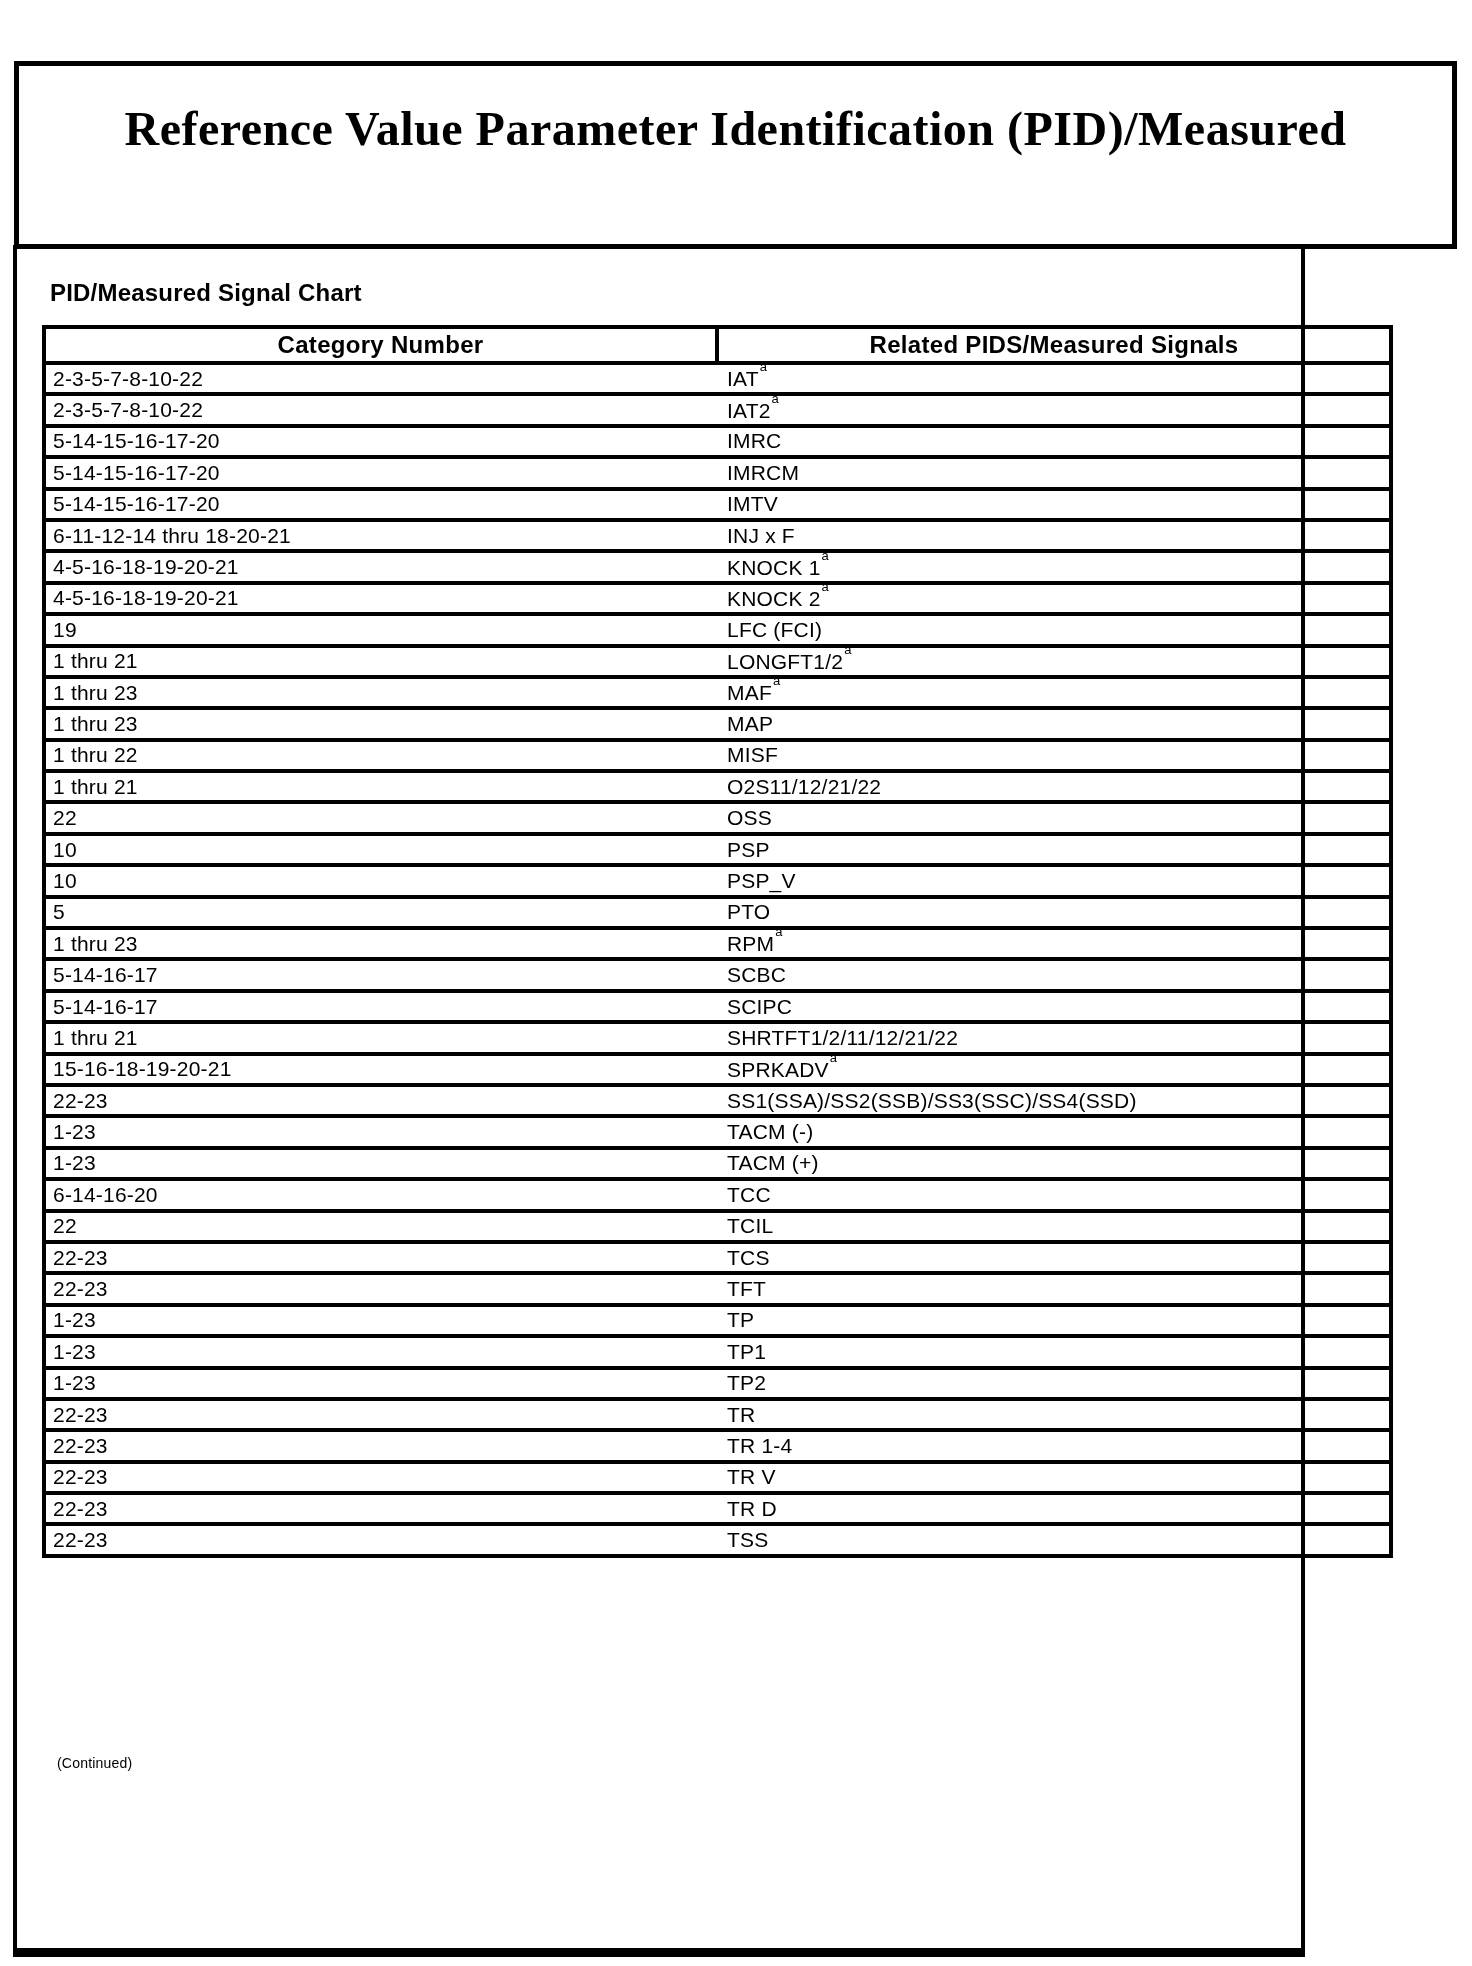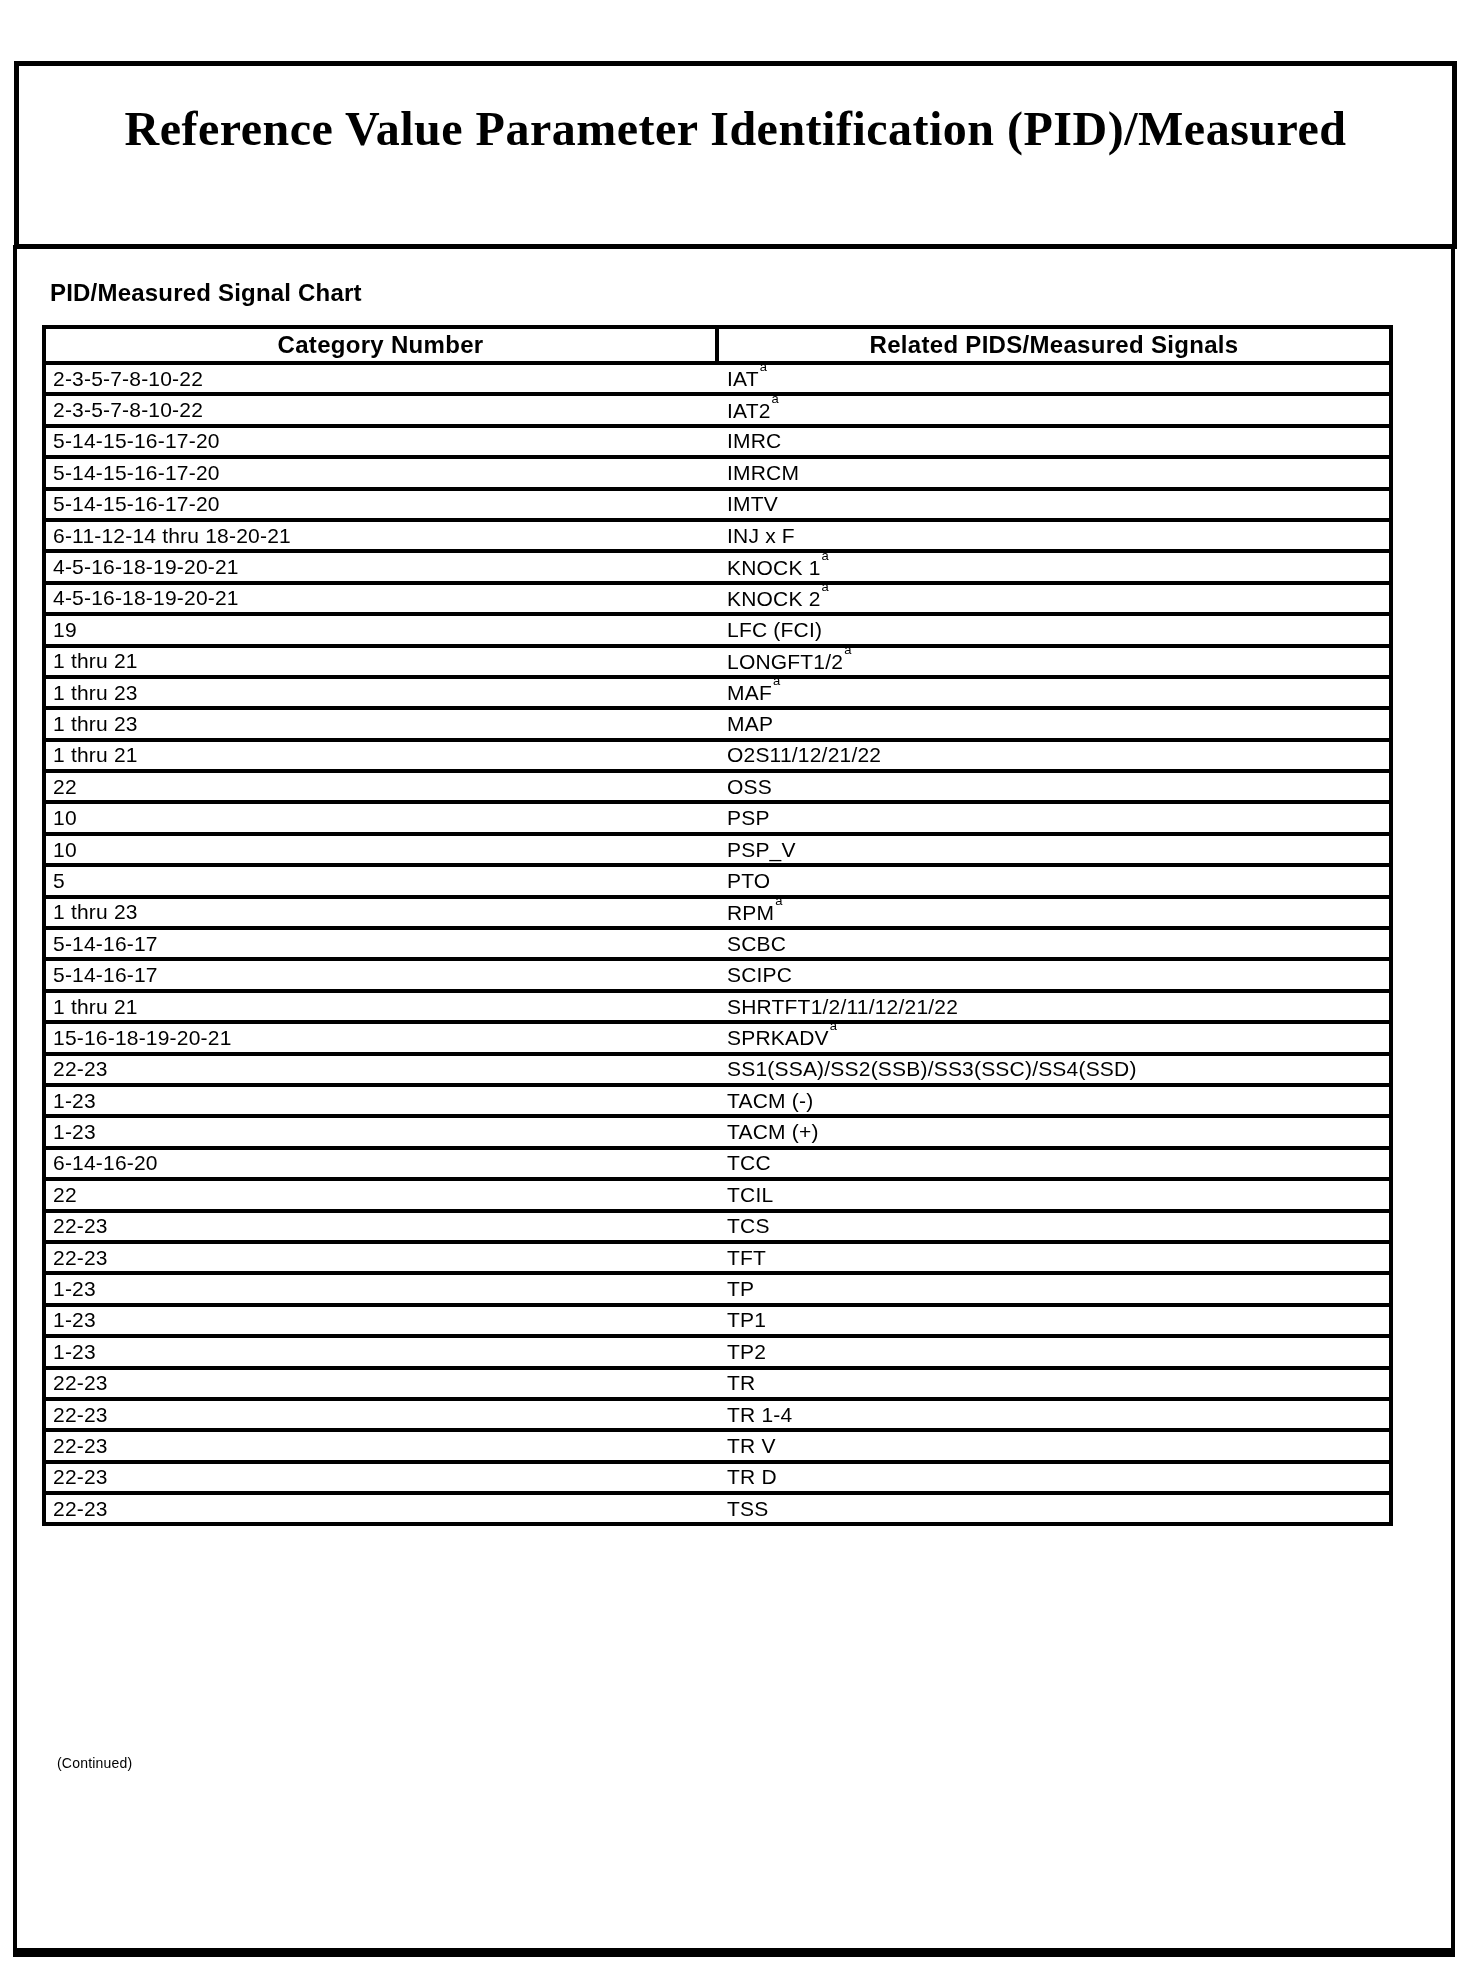--- a/index.html
+++ b/index.html
@@ -29,21 +29,21 @@
     font-size: 48px;
     line-height: 1.06;
     letter-spacing: 0.5px;
   }
   .title-text .line { display: block; white-space: nowrap; }
 
   
   .content-box {
     position: absolute;
     left: 13px; top: 245px;
-    width: 1442px; height: 1712px;
+    width: 1292px; height: 1712px;
     border: 4px solid #000;
     border-bottom-width: 9px;
   }
 
   .section-heading {
     position: absolute;
     left: 33px; top: 30px;
     font-size: 24px;
     font-weight: 700;
     letter-spacing: 0.2px;
@@ -163,20 +163,24 @@
         </tr>
         <tr>
           <td class="cat">1 thru 23</td>
           <td class="sig">MAF<sup class="note">a</sup></td>
         </tr>
         <tr>
           <td class="cat">1 thru 23</td>
           <td class="sig">MAP</td>
         </tr>
         <tr>
+          <td class="cat">1 thru 22</td>
+          <td class="sig">MISF</td>
+        </tr>
+        <tr>
           <td class="cat">1 thru 21</td>
           <td class="sig">O2S11/12/21/22</td>
         </tr>
         <tr>
           <td class="cat">22</td>
           <td class="sig">OSS</td>
         </tr>
         <tr>
           <td class="cat">10</td>
           <td class="sig">PSP</td>

